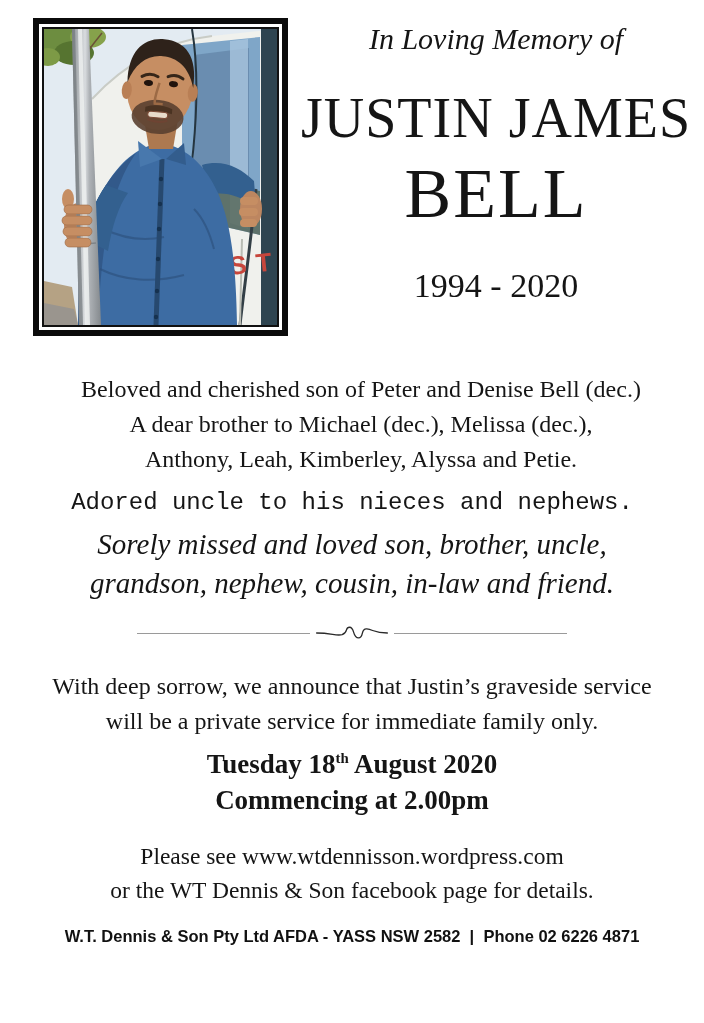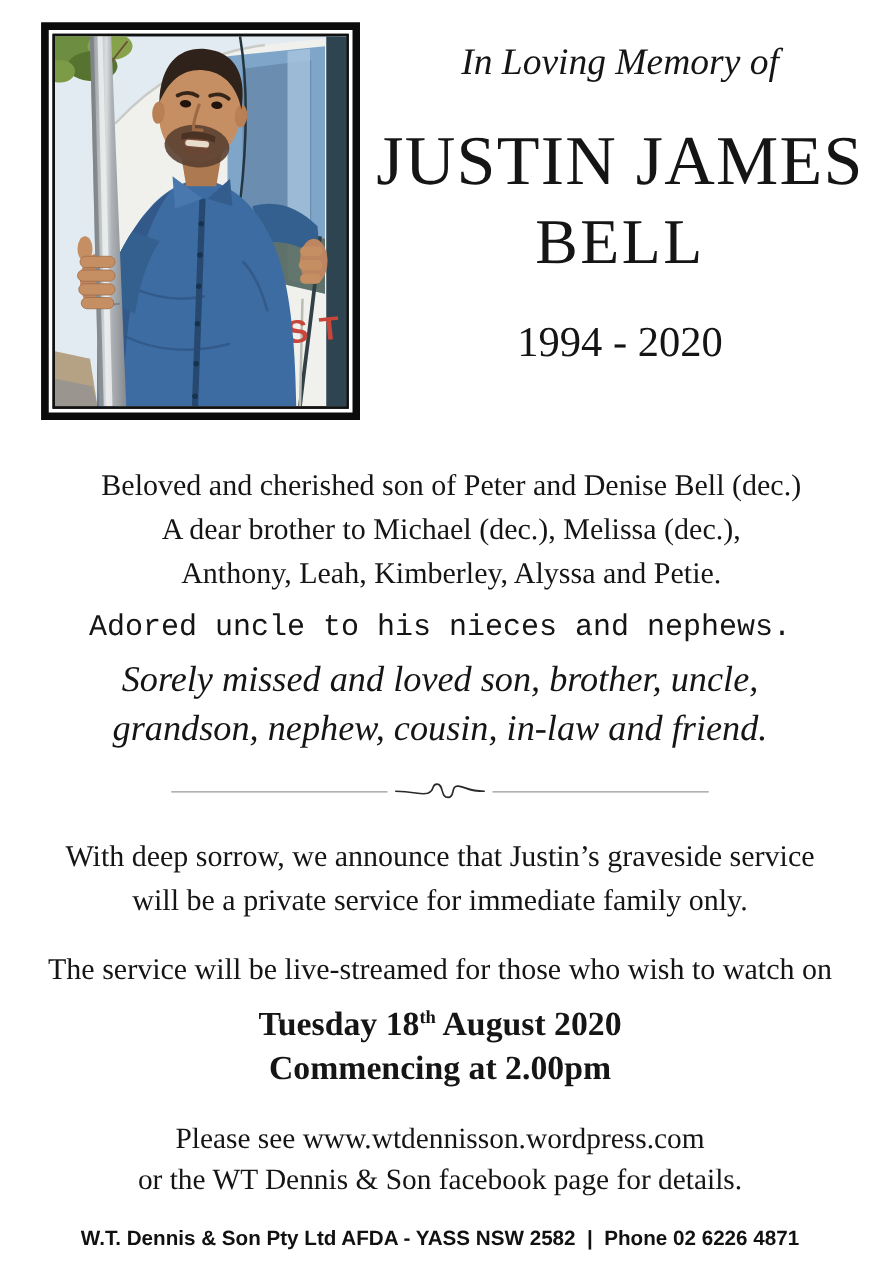--- a/index.html
+++ b/index.html
@@ -3,24 +3,24 @@
 <meta charset="utf-8">
 <style>
   html,body{margin:0;padding:0;background:#ffffff;}
   .page{width:704px;height:1023px;background:#fff;overflow:hidden;
         font-family:"Liberation Serif","DejaVu Serif",serif;color:#151515;}
   .top{display:flex;}
   .photo-frame{margin:18px 0 0 33px;border:6px solid #0b0b0b;background:#0b0b0b;flex:0 0 auto;}
   .photo-white{border:3px solid #ffffff;}
   .photo-core{border:2px solid #111;width:233px;height:296px;}
   .photo-core svg{display:block;width:233px;height:296px;}
-  .header-block{flex:1;text-align:center;padding-top:19px;}
+  .header-block{flex:1;text-align:center;padding-top:8px;}
   .intro{font-style:italic;font-size:30px;margin-top:14px;}
   .given{font-size:56px;letter-spacing:1px;line-height:1.15;margin-top:30px;}
-  .surname{font-size:51px;letter-spacing:2px;line-height:1.15;margin-top:4px;}
+  .surname{font-size:70px;letter-spacing:2px;line-height:1.15;margin-top:4px;}
   .years{font-size:34px;margin-top:32px;}
   .line{font-size:24px;line-height:1.45;text-align:center;}
   .family{margin-top:36px;padding-left:18px;}
   .uncle{margin-top:10px;font-family:Liberation Mono, monospace;}
   .tribute{margin-top:4px;}
   .tribute .line{font-style:italic;font-size:29px;line-height:1.35;}
   .divider{width:430px;margin:22px auto 0;display:flex;align-items:center;gap:5px;}
   .dline{flex:1;height:1px;background:#9a9a9a;}
   .flourish{width:74px;height:16px;flex:0 0 auto;}
   .announce{margin-top:28px;}
@@ -162,23 +162,20 @@
       <path d="M2 9 C20 9 26 13 33 11 C41 8 36 2 42 2 C49 2 45 15 53 15 C60 15 55 3 63 4 C71 5 72 9 88 9" stroke="#2a2a2a" stroke-width="1.6" fill="none" stroke-linecap="round"></path>
     </svg>
     <span class="dline"></span>
   </div>
 
   <div class="announce">
     <div class="line">With deep sorrow, we announce that Justin’s graveside service</div>
     <div class="line">will be a private service for immediate family only.</div>
   </div>
 
-  <div class="stream">
-    <div class="line">The service will be live-streamed for those who wish to watch on</div>
-  </div>
 
   <div class="date-block">
     <div class="line"><span>Tuesday 18</span><sup>th</sup><span> August 2020</span></div>
     <div class="line">Commencing at 2.00pm</div>
   </div>
 
   <div class="details">
     <div class="line">Please see www.wtdennisson.wordpress.com</div>
     <div class="line">or the WT Dennis &amp; Son facebook page for details.</div>
   </div>

